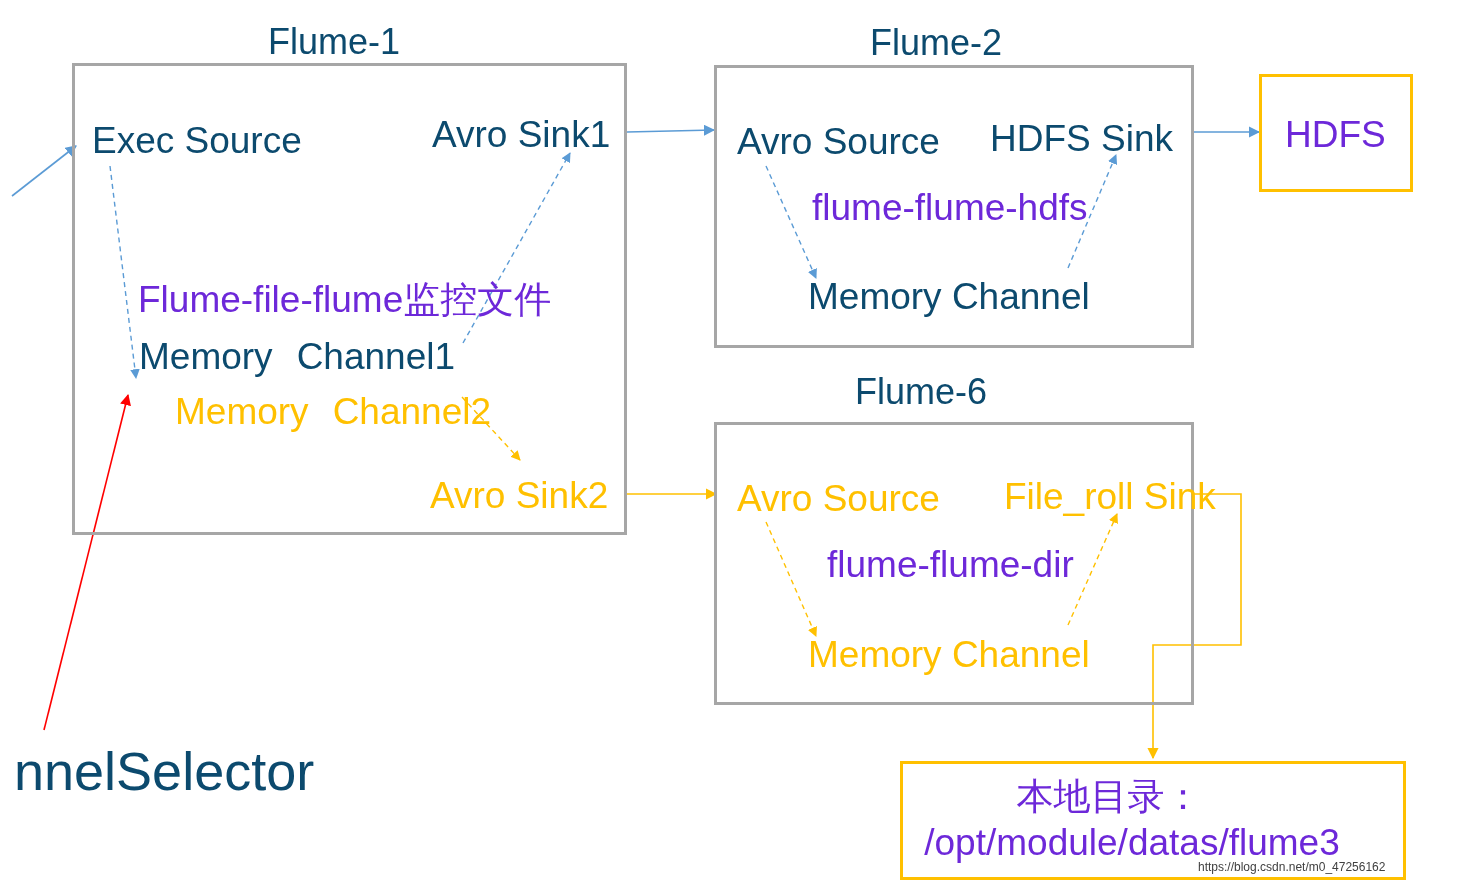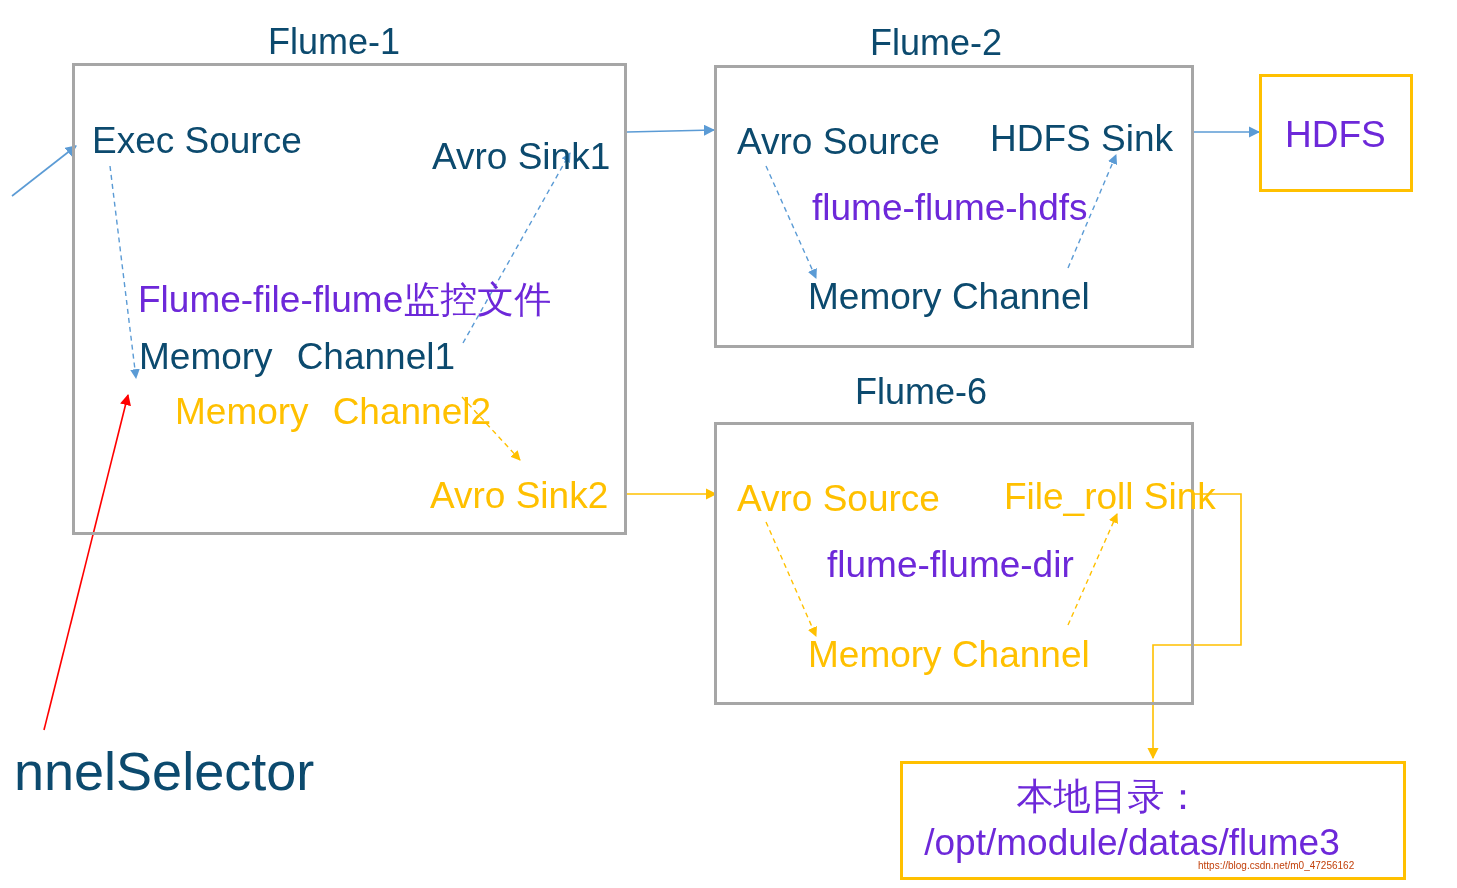--- a/index.html
+++ b/index.html
@@ -7,21 +7,21 @@
            font-family: "Liberation Sans", sans-serif; }
     .abs { position: absolute; white-space: nowrap; }
     .box { position: absolute; box-sizing: border-box; border: 3px solid #a6a6a6; background: transparent; }
     .ybox { position: absolute; box-sizing: border-box; border: 3px solid #ffc000; background: #fff; }
     .red { color: #0c4a6e; }
     .yel { color: #ffc000; }
     .blk { color: #6d28d9; }
     .t36 { font-size: 37px; line-height: 40px; }
     .title { font-size: 36px; line-height: 40px; }
     svg.wires { position: absolute; left: 0; top: 0; }
-    .wm { position: absolute; color: #c2410c; font-size: 10px; }
+    .wm { position: absolute; color: #404040; font-size: 12px; }
   </style>
 </head>
 <body>
 
 <svg class="wires" width="1457" height="888">
   <defs>
     <marker id="ab" viewBox="0 0 10 10" refX="9" refY="5" markerWidth="7" markerHeight="7" orient="auto-start-reverse">
       <path d="M0,0 L10,5 L0,10 z" fill="#5b9bd5"></path>
     </marker>
     <marker id="ay" viewBox="0 0 10 10" refX="9" refY="5" markerWidth="7" markerHeight="7" orient="auto-start-reverse">
@@ -53,21 +53,21 @@
   <line x1="1068" y1="625" x2="1117" y2="514" stroke="#ffc000" stroke-width="1.4" stroke-dasharray="5,4" marker-end="url(#ay)"></line>
 
   <polyline points="1194,494 1241,494 1241,645 1153,645 1153,758" fill="none" stroke="#ffc000" stroke-width="1.6" marker-end="url(#ay)"></polyline>
 
   <line x1="44" y1="730" x2="128" y2="395" stroke="#ff0000" stroke-width="1.6" marker-end="url(#ar)"></line>
 </svg>
 
 <div class="abs red title" style="left:268px; top:22px;">Flume-1</div>
 <div class="box" style="left:72px; top:63px; width:555px; height:472px;"></div>
 <div class="abs red t36" style="left:92px; top:121px;">Exec Source</div>
-<div class="abs red t36" style="left:432px; top:115px;margin-top:22px;">Avro Sink1</div>
+<div class="abs red t36" style="left:432px; top:115px;">Avro Sink1</div>
 <div class="abs blk t36" style="left:138px; top:280px;">Flume-file-flume监控文件</div>
 <div class="abs red t36" style="left:139px; top:337px;">
   <span>Memory</span><span style="display:inline-block;width:24px;"></span><span>Channel1</span>
 </div>
 <div class="abs yel t36" style="left:139px; top:392px;margin-left:36px;">
   <span>Memory</span><span style="display:inline-block;width:24px;"></span><span>Channel2</span>
 </div>
 <div class="abs yel t36" style="left:430px; top:476px;">Avro Sink2</div>
 
 <div class="abs red title" style="left:870px; top:23px;">Flume-2</div>

